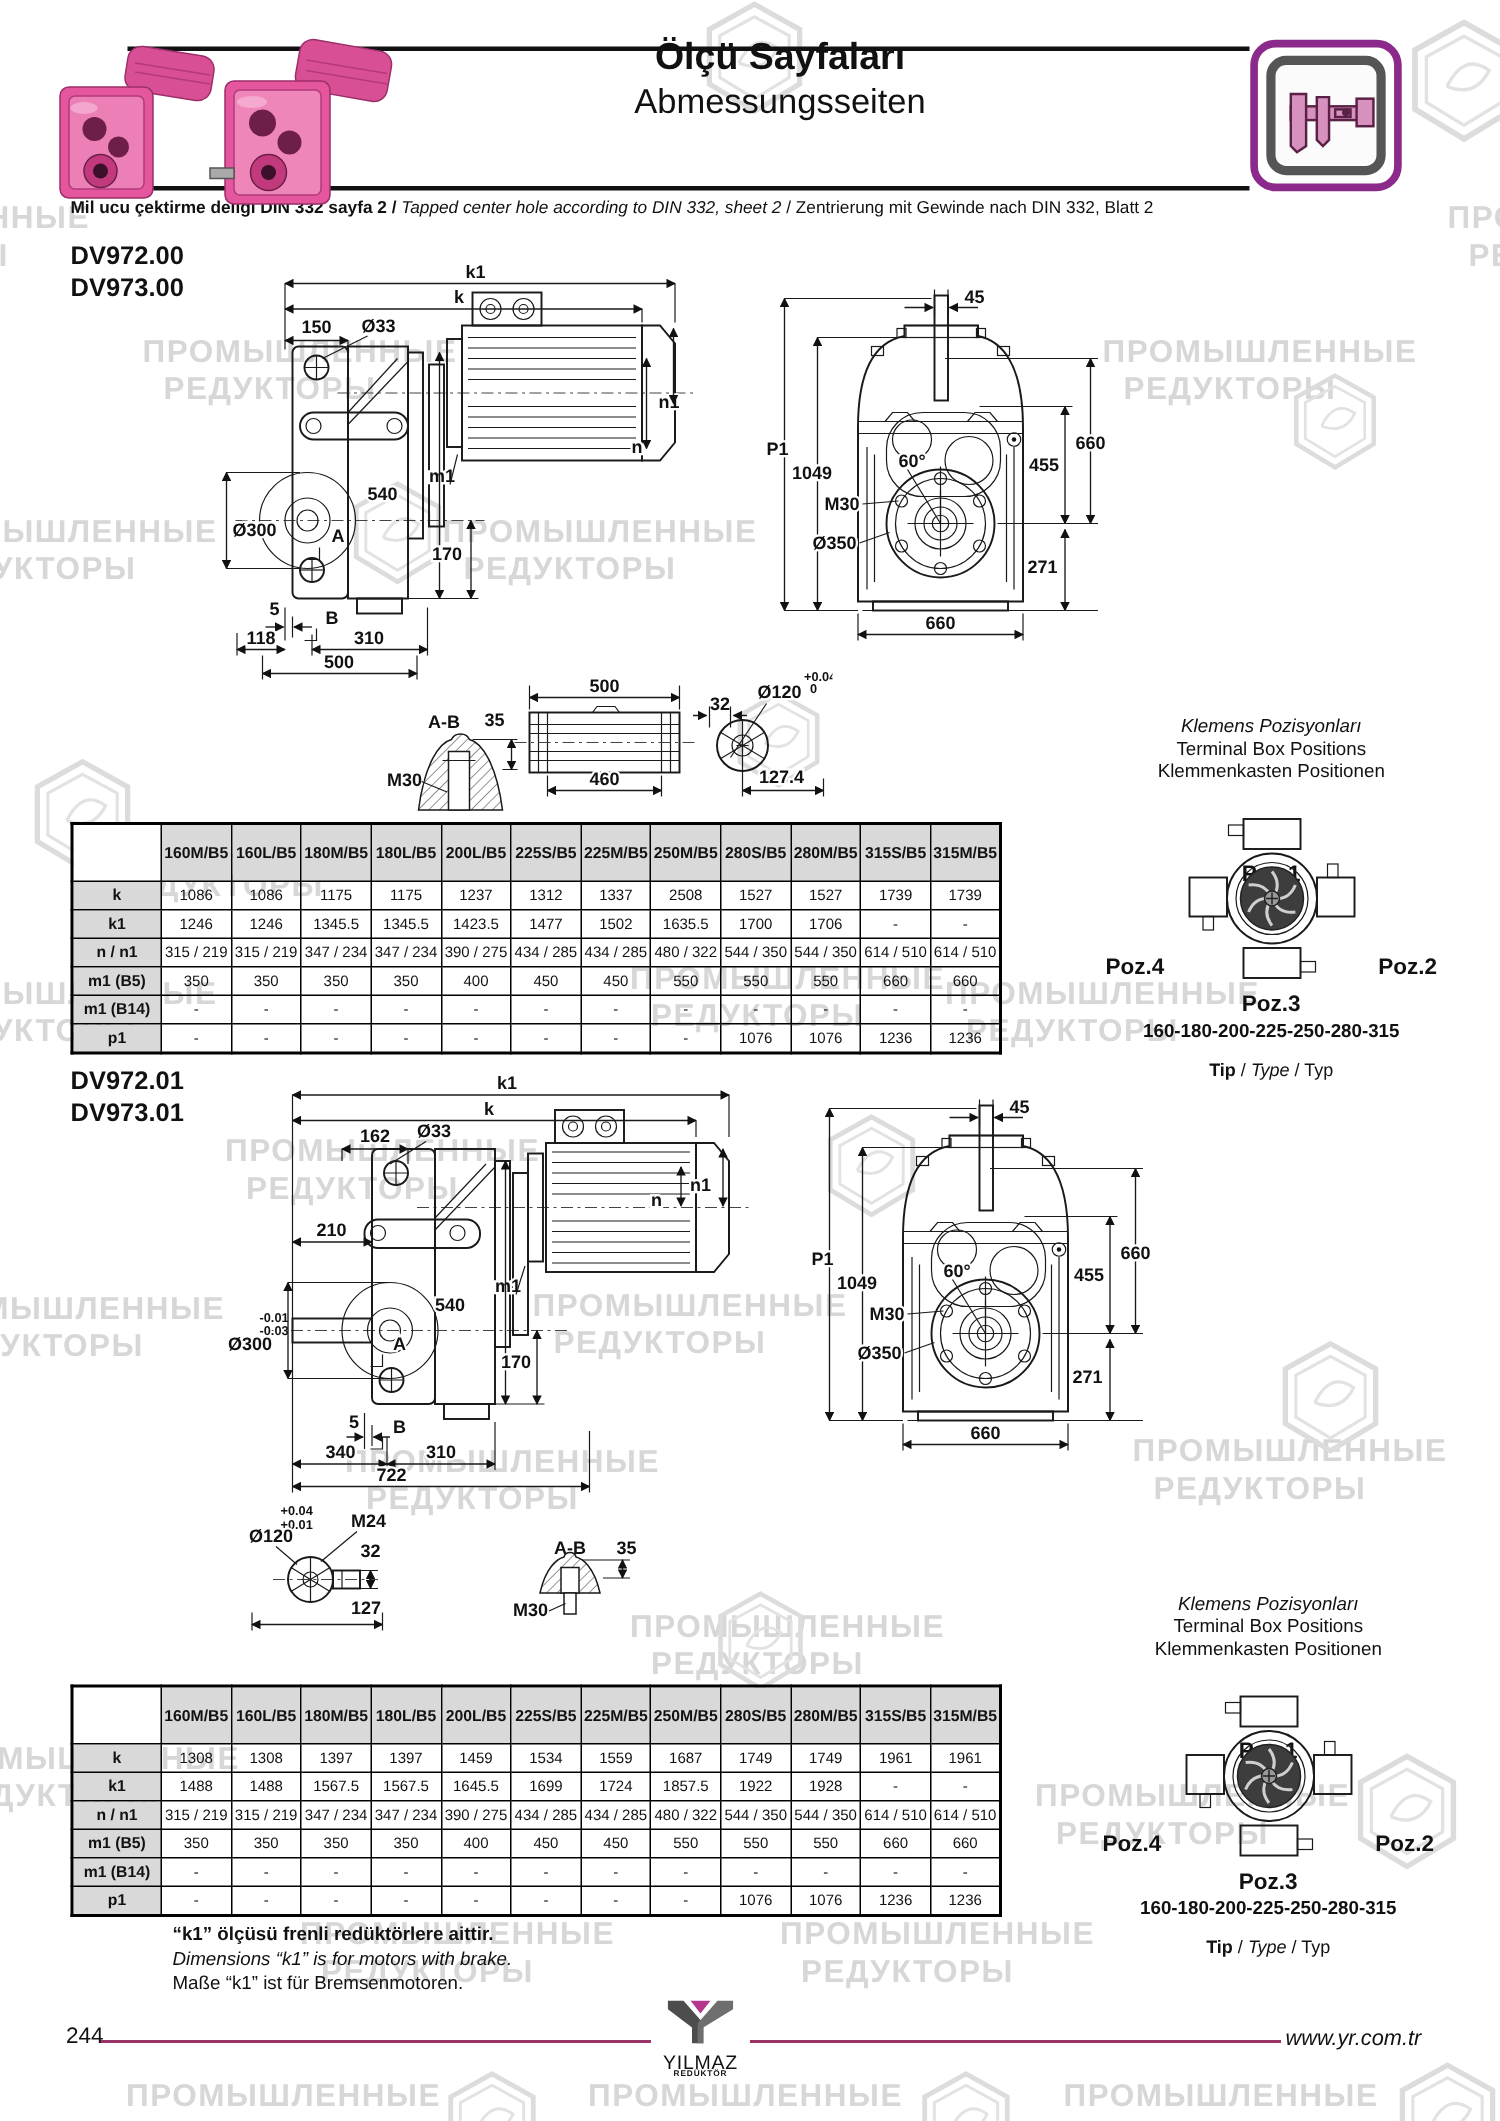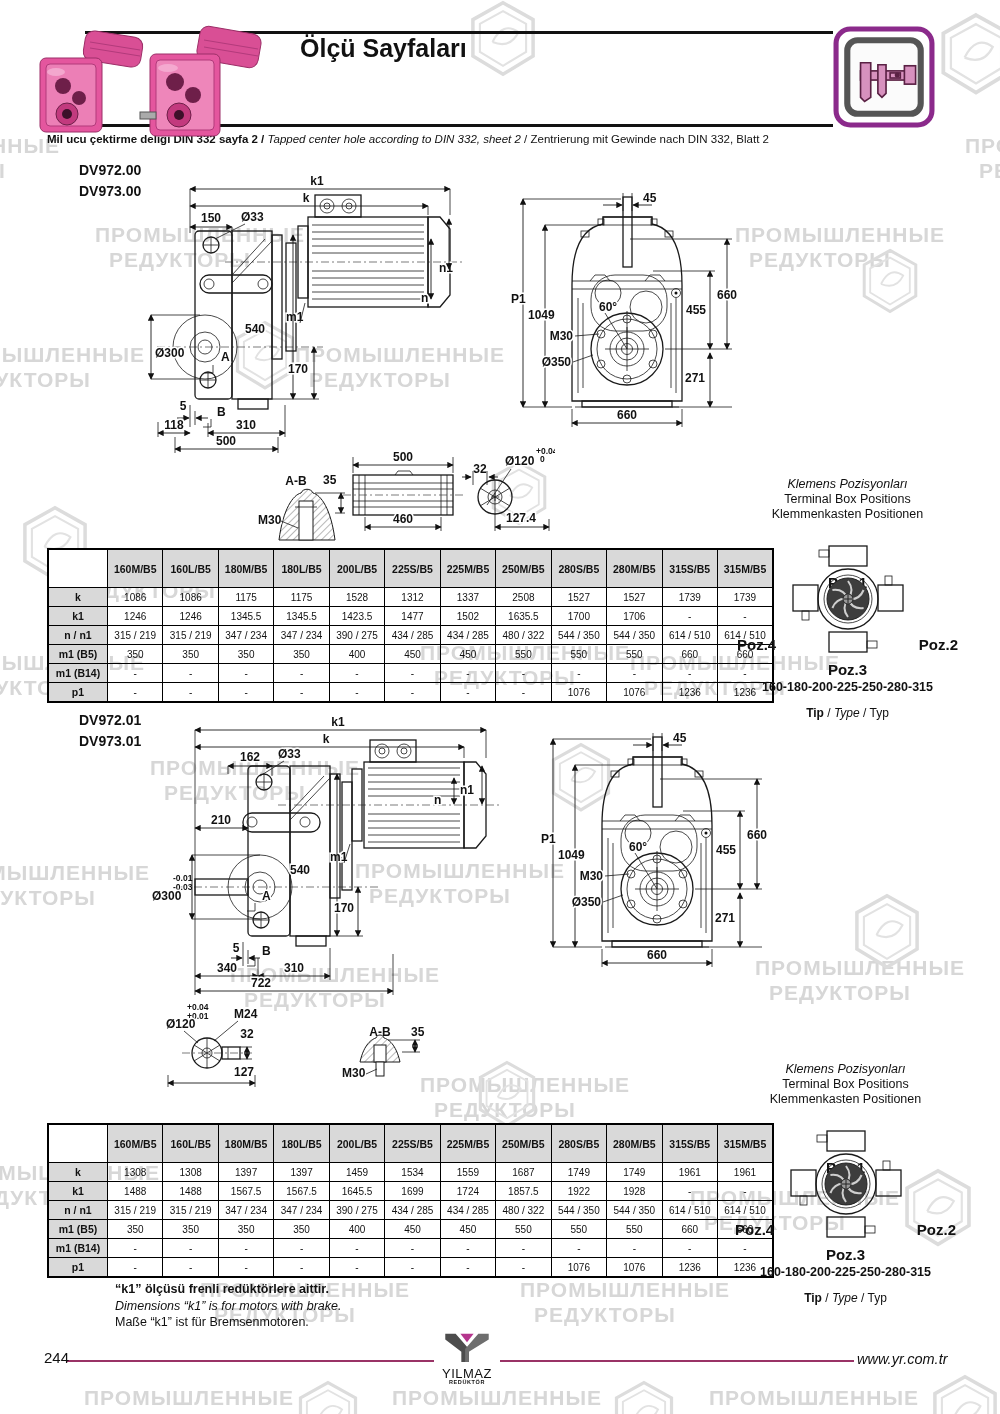--- a/index.html
+++ b/index.html
@@ -7,39 +7,39 @@
         font-family:"Liberation Sans",sans-serif;color:#111;}
   .abs{position:absolute;}
   
   .wm{position:absolute;z-index:0;color:#d7d7d7;font-weight:bold;letter-spacing:1px;
       font-size:21px;line-height:25px;white-space:nowrap;}
   .wm .l2{margin-left:14px;}
   .hex{position:absolute;z-index:0;}
   .content{position:relative;z-index:1;}
   
   .band-line{position:absolute;left:85px;width:748px;height:3px;background:#111;}
-  .titleblock{position:absolute;left:300px;top:33px;width:440px;text-align:left;z-index:2;}
+  .titleblock{position:absolute;left:300px;top:23px;width:440px;text-align:center;z-index:2;}
   .titleblock .t1{font-size:25px;font-weight:bold;line-height:30px;}
   .titleblock .t2{font-size:23px;font-style:italic;line-height:29px;}
   .titleblock .t3{font-size:23px;line-height:29px;}
   .din-line{position:absolute;left:47px;top:133px;font-size:11.5px;white-space:nowrap;z-index:2;}
   .din-line b{font-weight:bold;}
   .din-line i{font-style:italic;}
-  .model-title{position:absolute;font-size:14px;font-weight:bold;line-height:21px;z-index:2;margin-left:32px;}
+  .model-title{position:absolute;font-size:17px;font-weight:bold;line-height:21px;z-index:2;}
   
   .klblock{position:absolute;width:225px;text-align:center;z-index:2;}
   .klblock .kt{font-size:12.5px;line-height:15px;}
   .klblock .kt.it{font-style:italic;}
   .pozwrap{position:relative;height:152px;margin-top:4px;}
   .pozlbl{position:absolute;font-size:15px;font-weight:bold;margin-top:48px;}
   .kl-sizes{font-size:12.5px;font-weight:bold;margin-top:2px;}
   .kl-tip{font-size:12px;margin-top:12px;}
   .kl-tip i{font-style:italic;}
   
-  .tblwrap{position:absolute;width:727px;z-index:1;}
+  .tblwrap{position:absolute;width:621px;z-index:1;}
   table.dimtable{border-collapse:collapse;table-layout:fixed;width:100%;
     border:2px solid #000;text-align:center;}
   table.dimtable th,table.dimtable td{border:1px solid #000;padding:0;overflow:hidden;
     white-space:nowrap;font-size:10px;height:18px;background:transparent;}
   table.dimtable thead th{height:37px;background:#d9d9d9;font-weight:bold;font-size:10.5px;}
   table.dimtable thead th.corner{background:#fff;}
   table.dimtable th.rl{background:#d9d9d9;font-weight:bold;font-size:10.5px;width:58px;}
   
   .notes{position:absolute;left:115px;top:1281px;font-size:12.5px;line-height:16.5px;z-index:2;}
   .notes .n1{font-weight:bold;}
@@ -224,20 +224,21 @@
         </svg></div>
     </div>
 
   <div class="content">
 
     <div class="band-line" style="top:31px"></div>
     <div class="band-line" style="top:124px"></div>
 
     <div class="titleblock">
       <div class="t1">Ölçü Sayfaları</div>
+      <div class="t3">Abmessungsseiten</div>
     </div>
 
     <svg class="abs" style="left:22px;top:22px;z-index:3" width="255" height="118" viewBox="0 0 255 118">
       <g>
         <rect x="62" y="12" width="58" height="30" rx="9" fill="#d94f95" stroke="#9c2f68" transform="rotate(9 91 27)"></rect>
         <line x1="68" y1="20" x2="118" y2="28" stroke="#b23a7b"></line>
           <line x1="68" y1="26" x2="118" y2="34" stroke="#b23a7b"></line>
         <rect x="18" y="36" width="62" height="74" rx="6" fill="#e4569e" stroke="#9c2f68"></rect>
         <rect x="24" y="42" width="50" height="62" rx="4" fill="#ec7fb6" stroke="#b23a7b"></rect>
         <circle cx="41" cy="64" r="8" fill="#6e1f49"></circle>
@@ -577,21 +578,21 @@
               <th>315M/B5</th>
             </tr>
           </thead>
           <tbody>
             <tr>
               <th class="rl">k</th>
               <td>1086</td>
               <td>1086</td>
               <td>1175</td>
               <td>1175</td>
-              <td>1528</td>
+              <td>1237</td>
               <td>1312</td>
               <td>1337</td>
               <td>2508</td>
               <td>1527</td>
               <td>1527</td>
               <td>1739</td>
               <td>1739</td>
             </tr>
             <tr>
               <th class="rl">k1</th>

